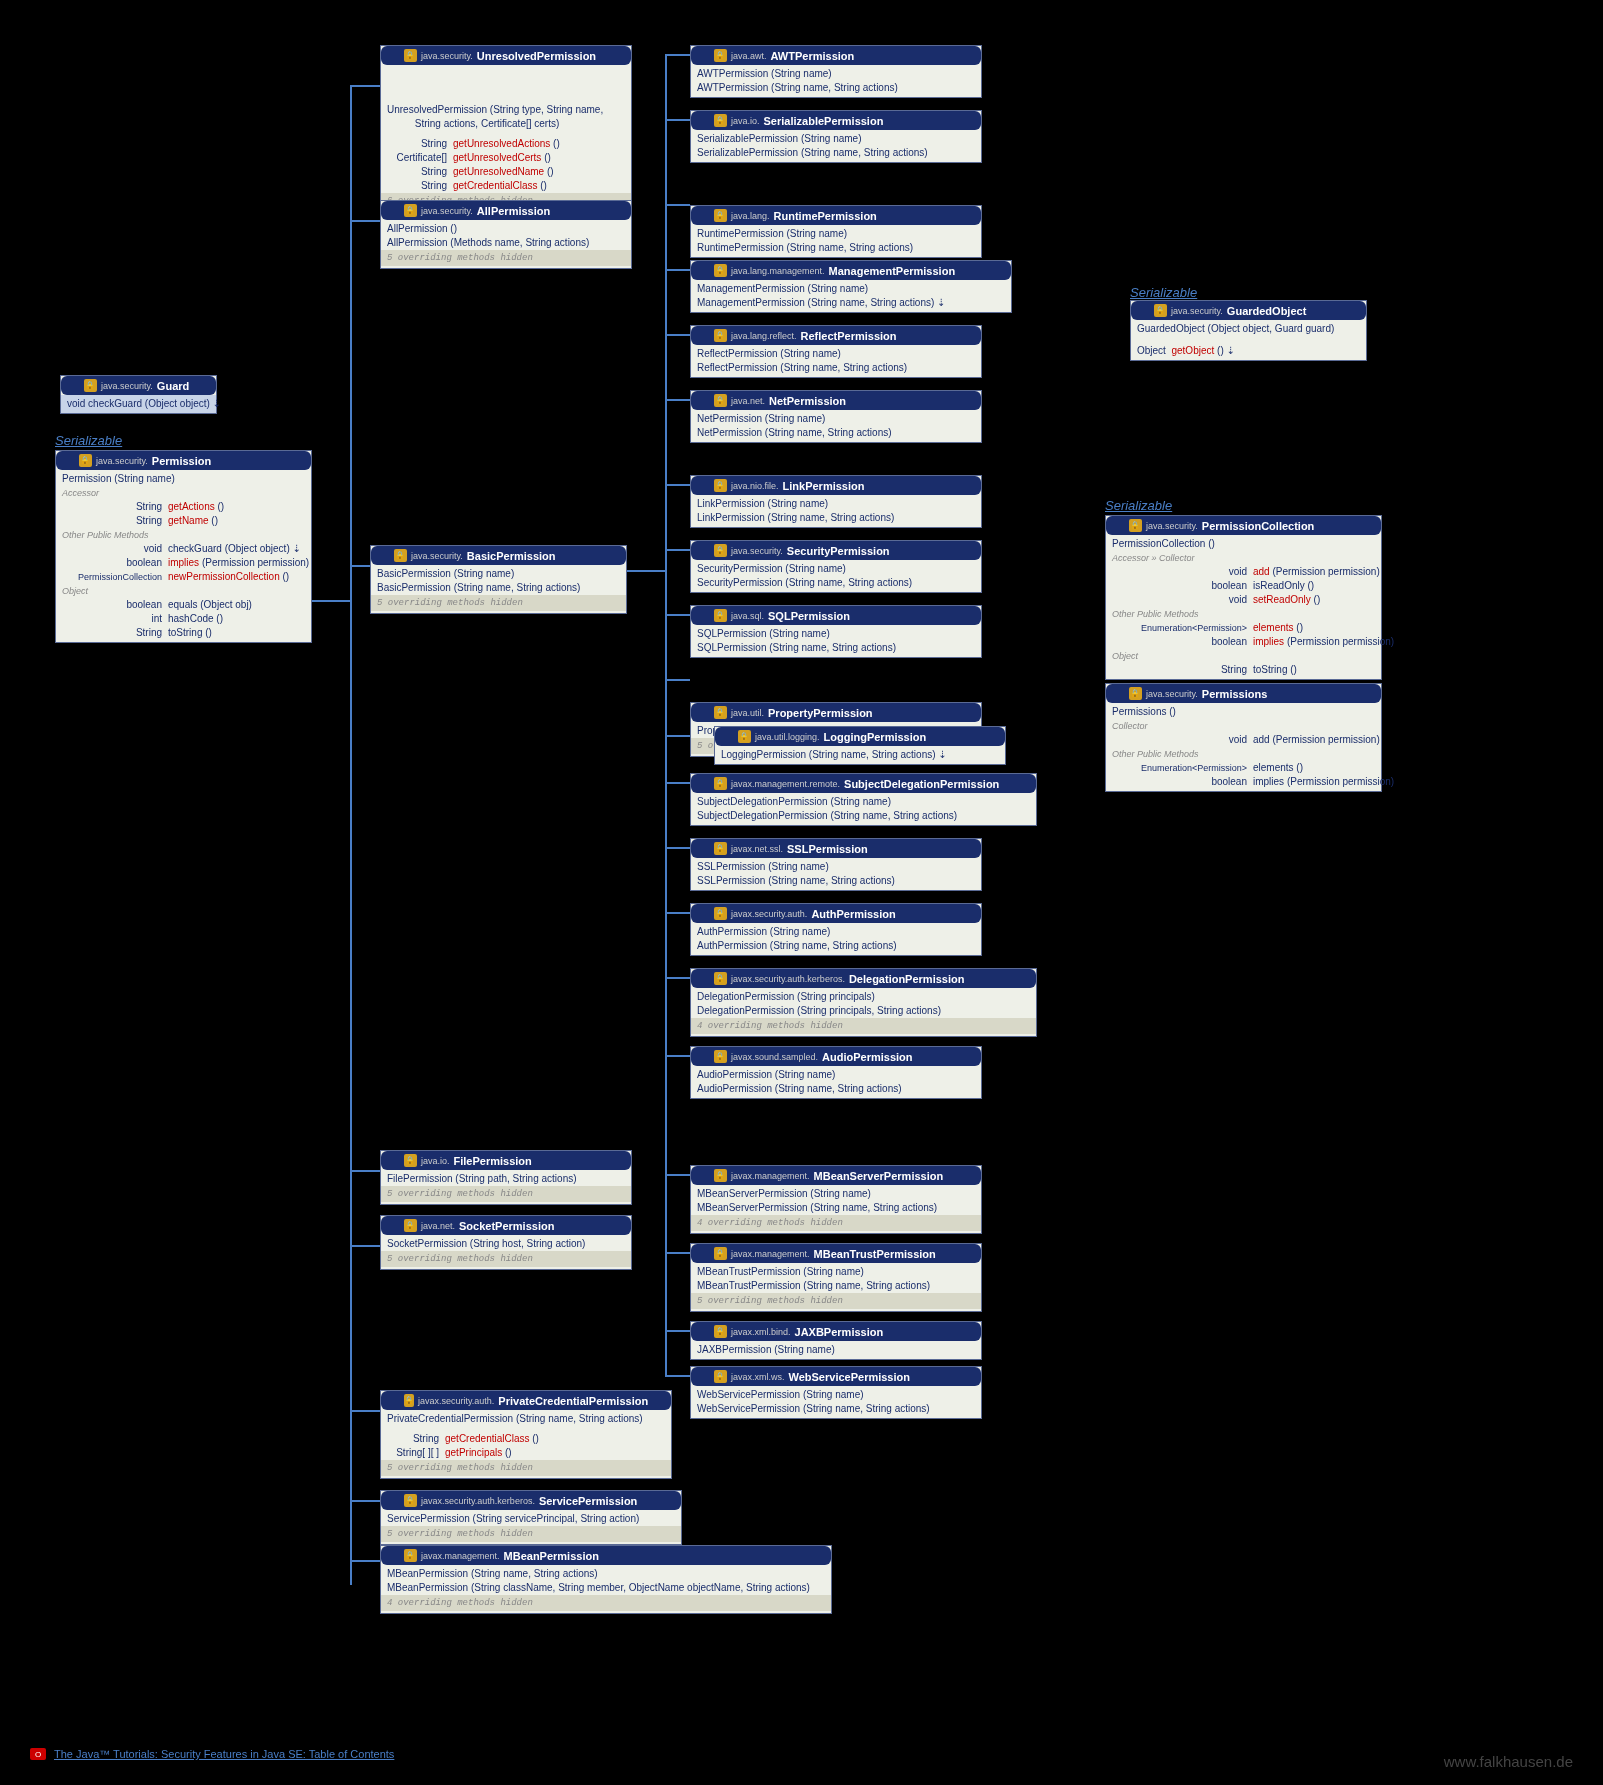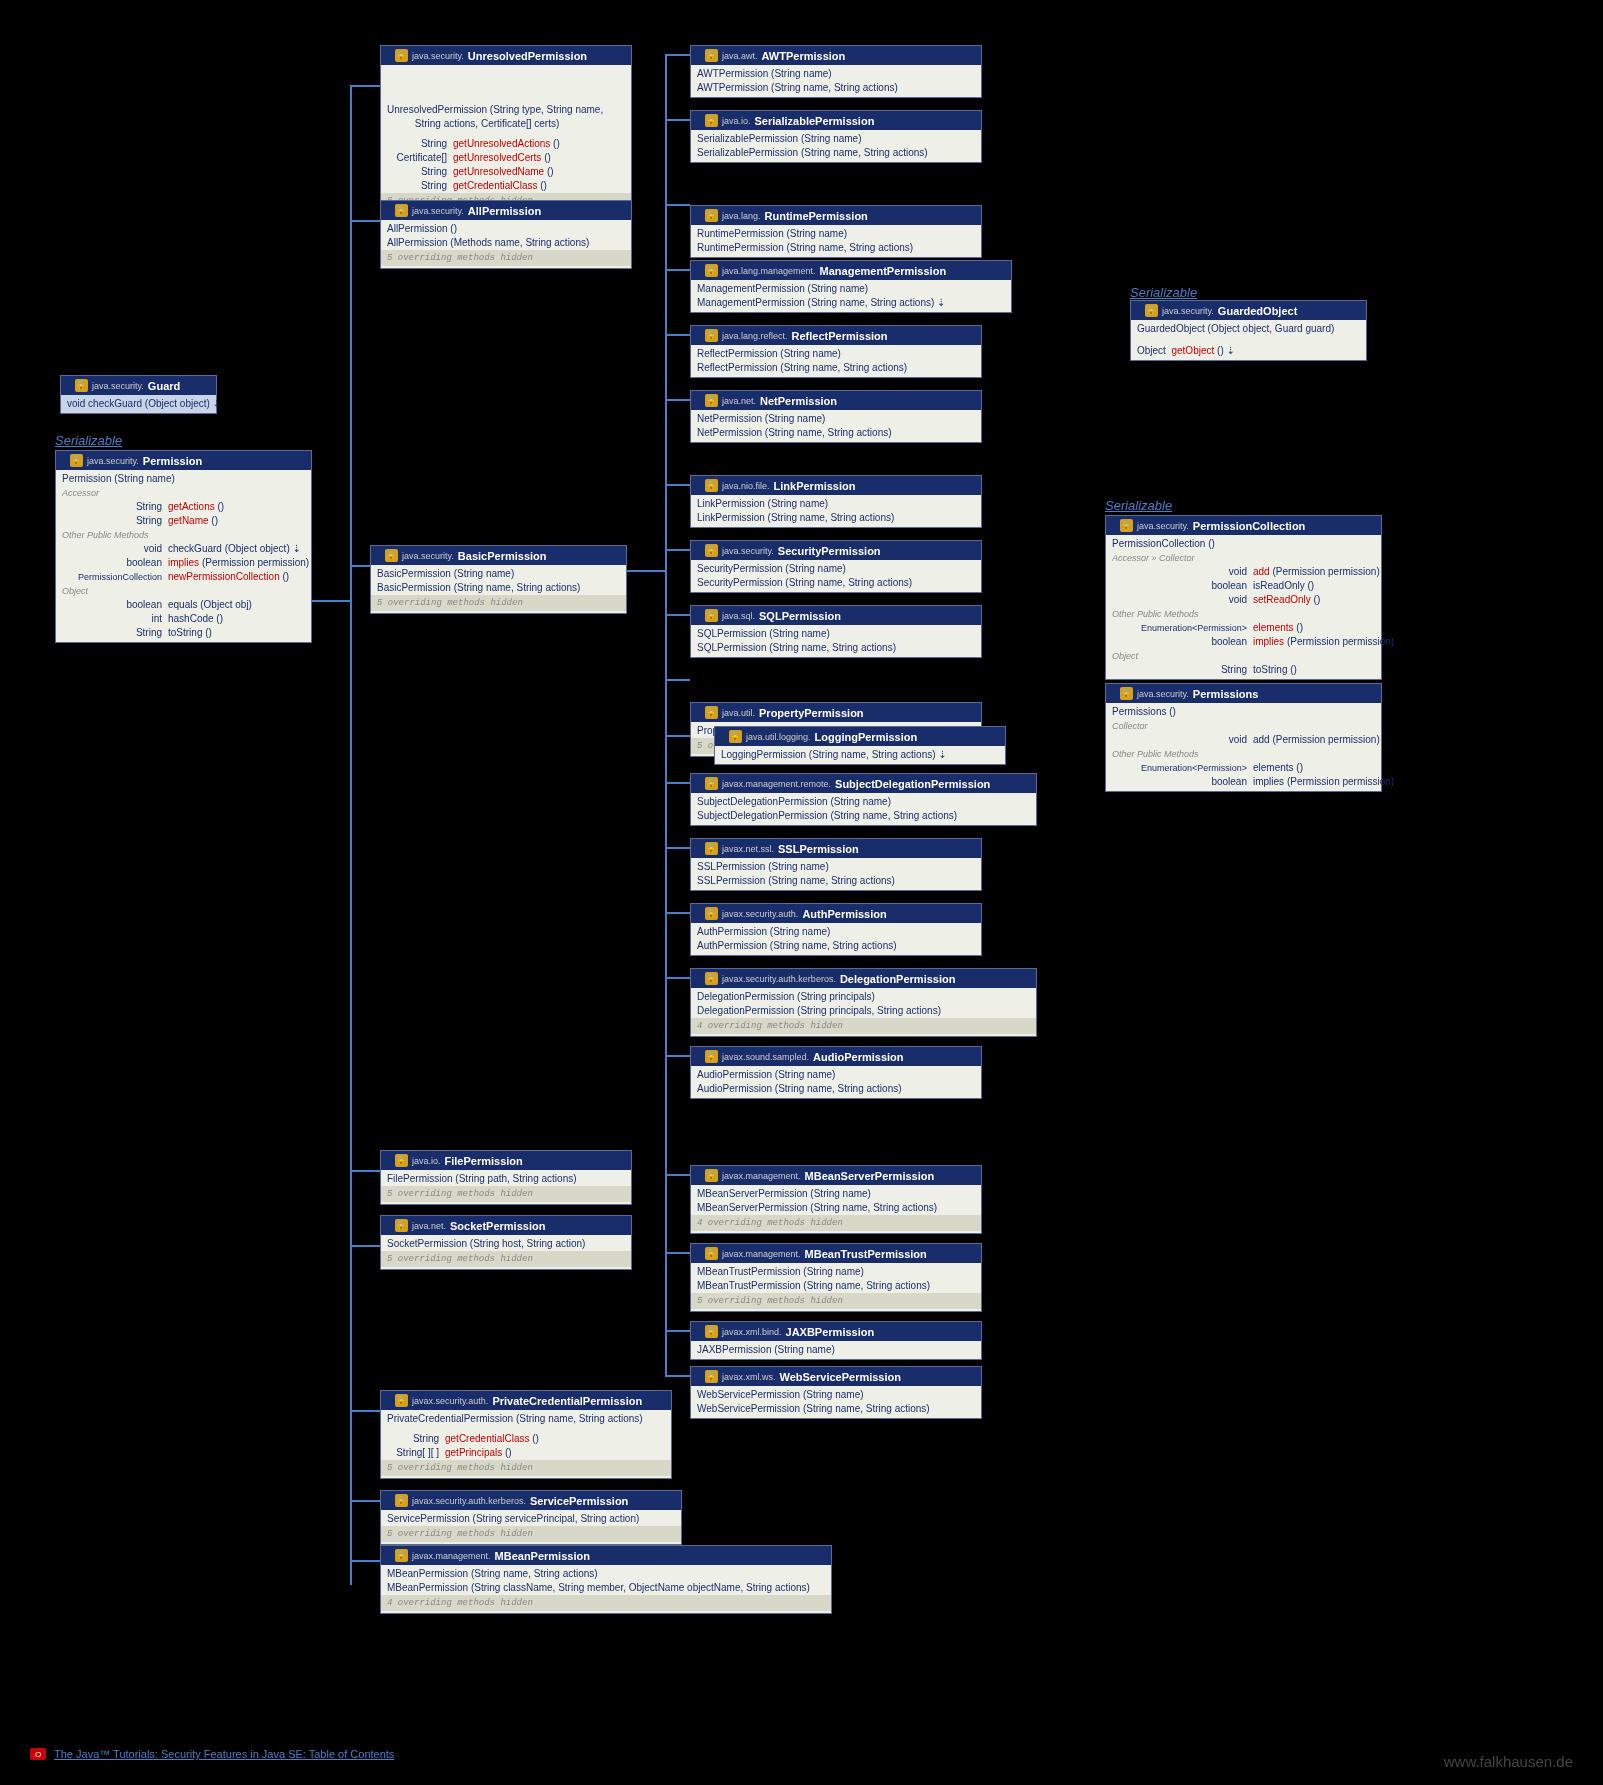--- a/index.html
+++ b/index.html
@@ -15,25 +15,26 @@
     box-sizing: border-box;
   }
   .box {
     position: absolute;
     border: 1px solid #5a6a95;
     background: #eef0e8;
   }
   .box-header {
     background: #1a2d6b;
     color: #fff;
-    padding: 3px 14px;
+    padding: 3px 23px;
     display: flex;
     align-items: center;
     gap: 4px;
     font-size: 11px;
+    border-radius: 6px;
   }
   .box-header .icon {
     width: 13px;
     height: 13px;
     display: inline-flex;
     align-items: center;
     justify-content: center;
     font-size: 10px;
     border-radius: 2px;
   }

